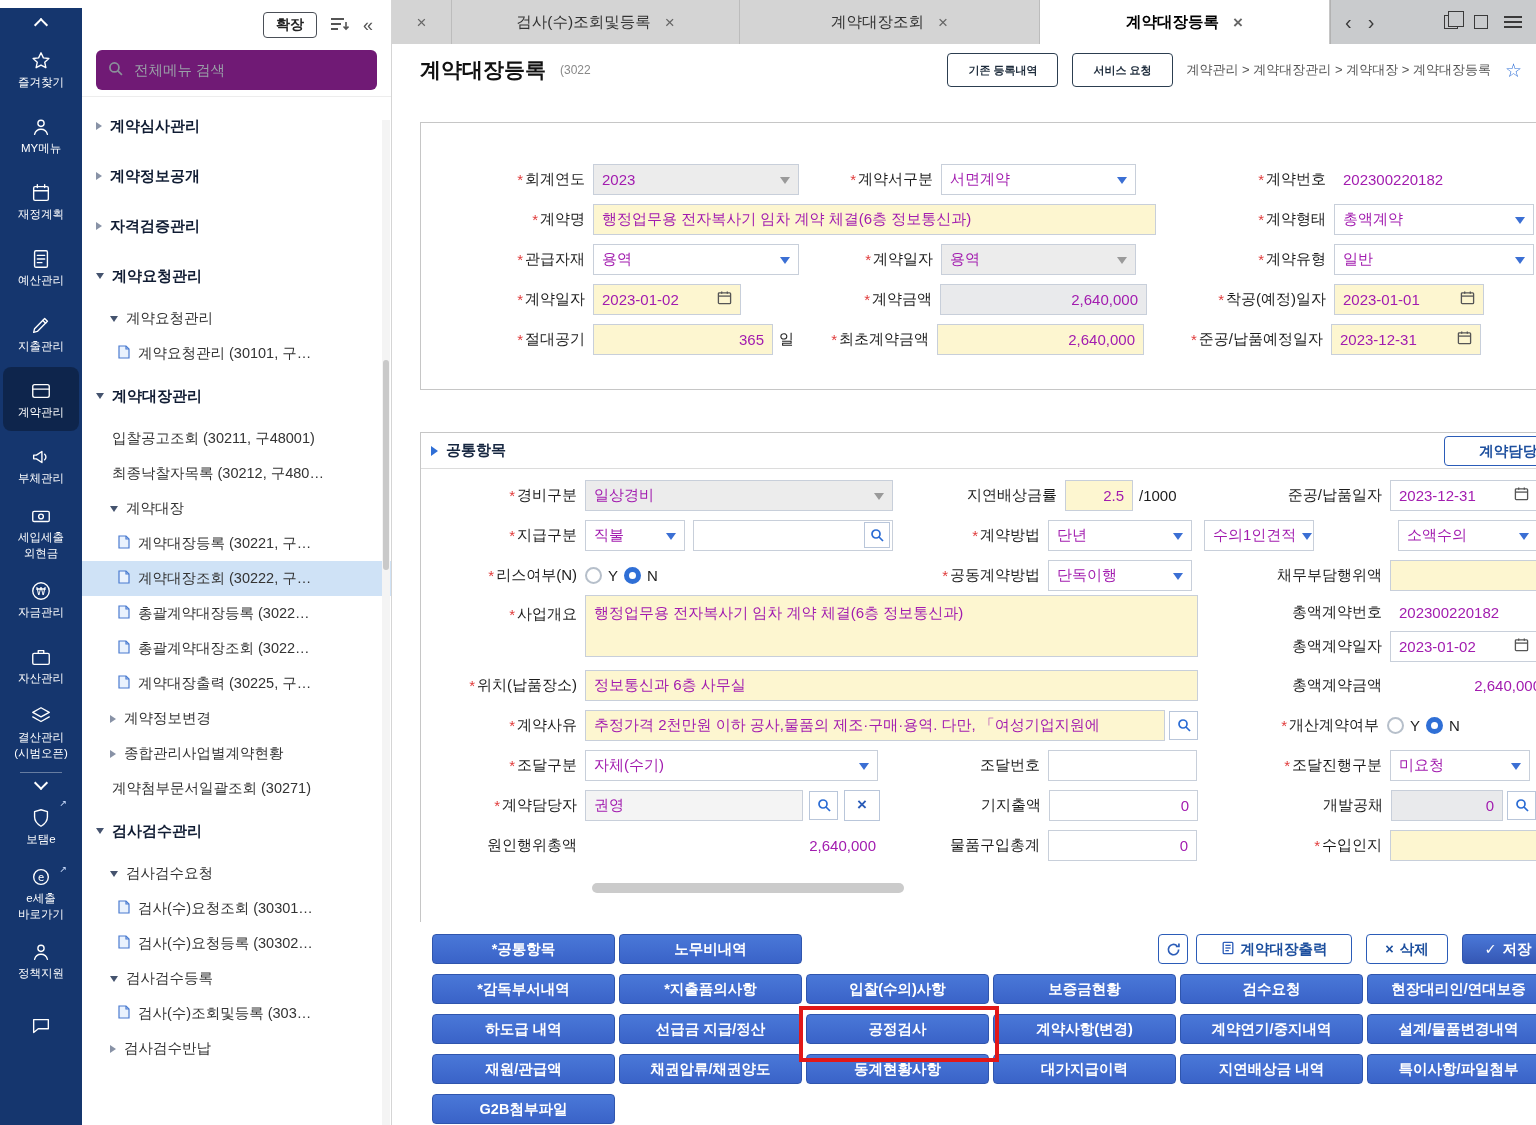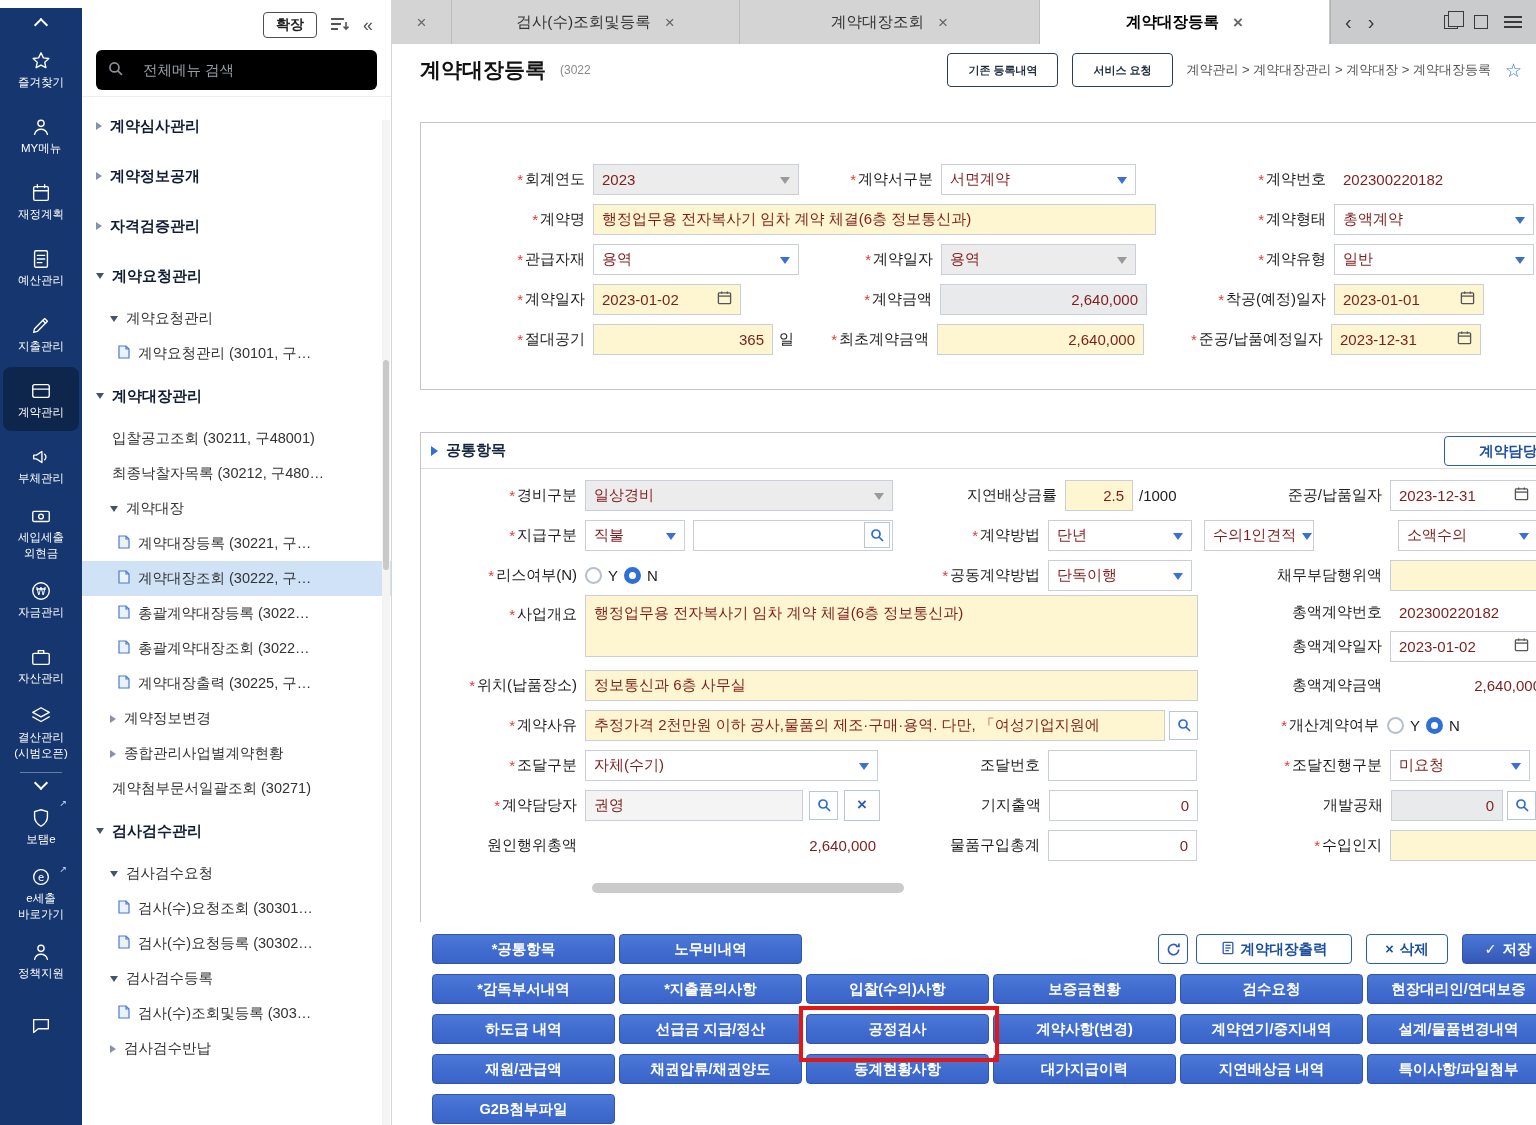--- a/index.html
+++ b/index.html
@@ -18,22 +18,22 @@
   .ricon{width:24px;height:24px;display:flex;align-items:center;justify-content:center;}
   .ricon svg{stroke:#fff;fill:none;stroke-width:1.5;stroke-linejoin:round;stroke-linecap:round;}
   .ext{position:absolute;top:4px;right:12px;font-size:9px;color:#cfe0ff;}
   .rail-div{width:42px;border-top:1px solid rgba(255,255,255,.35);margin:6px 0 2px;}
   
   .panel{position:absolute;left:82px;top:0;width:310px;height:1125px;background:#fff;border-right:1px solid #d5d5d5;}
   .ptools{display:flex;justify-content:flex-end;align-items:center;gap:14px;padding:12px 18px 4px 0;}
   .expand-btn{border:1.5px solid #4a4f57;background:#fff;border-radius:4px;font-size:14px;font-weight:bold;
     color:#222;padding:3px 12px;cursor:pointer;font-family:inherit;}
   .tool-ic{color:#555;font-size:18px;line-height:1;cursor:pointer;}
-  .searchbox{margin:8px 14px 4px;height:40px;background:#000000;border-radius:6px;display:flex;align-items:center;
-    gap:20px;padding:0 12px;cursor:text;}
+  .searchbox{margin:8px 14px 4px;height:40px;background:#701a75;border-radius:6px;display:flex;align-items:center;
+    gap:11px;padding:0 12px;cursor:text;}
   .searchbox .ph{color:#9aa0a8;font-size:14.5px;}
   .panel-sep{border-bottom:1px solid #ededed;margin-top:6px;}
   .tree{margin-top:4px;}
   .trow{display:flex;align-items:center;height:35px;padding-left:30px;font-size:14.5px;color:#333;cursor:pointer;gap:8px;white-space:nowrap;}
   .trow.g{height:50px;padding-left:14px;font-weight:bold;font-size:15px;color:#101c33;}
   .trow.d1{padding-left:28px;}
   .trow.d2{padding-left:36px;}
   .trow.sel{background:#cfe2f6;}
   .ar{flex:none;}
   .ar.r{width:0;height:0;border-left:6px solid #8892a6;border-top:4.5px solid transparent;border-bottom:4.5px solid transparent;}
@@ -66,21 +66,21 @@
   .star{font-size:19px;color:#2f6fd6;cursor:pointer;}
   
   .sec{position:absolute;background:#fff;border:1px solid #c6c6c6;}
   .sec1{left:28px;top:122px;width:1260px;height:268px;padding-top:36px;}
   .sec2{left:28px;top:432px;width:1260px;height:492px;}
   .frow{display:flex;align-items:center;height:40px;}
   .lb{display:inline-flex;justify-content:flex-end;align-items:center;font-size:15px;color:#1c1c1c;
     padding-right:8px;white-space:nowrap;flex:none;}
   .req:before{content:"*";color:#e03a3a;margin-right:2px;}
   .fld{display:inline-flex;align-items:center;height:31px;border:1px solid #c8cfda;background:#fff;
-    padding:0 8px;font-size:15px;color:#7f1d1d;flex:none;overflow:hidden;white-space:nowrap;}
+    padding:0 8px;font-size:15px;color:#a21caf;flex:none;overflow:hidden;white-space:nowrap;}
   .yl{background:#fdf6d0;}
   .gy{background:#e9eaec;}
   .lt{background:#f4f4f4;}
   .num{justify-content:flex-end;}
   .plain{border-color:transparent;background:transparent;}
   .dd{justify-content:space-between;gap:6px;cursor:pointer;}
   .dar{width:0;height:0;border:5px solid transparent;border-top:7px solid #3b6fd4;margin-top:7px;flex:none;}
   .dis{background:#ececec;}
   .dis .dar{border-top-color:#9a9a9a;}
   .date{justify-content:space-between;gap:6px;cursor:pointer;}

